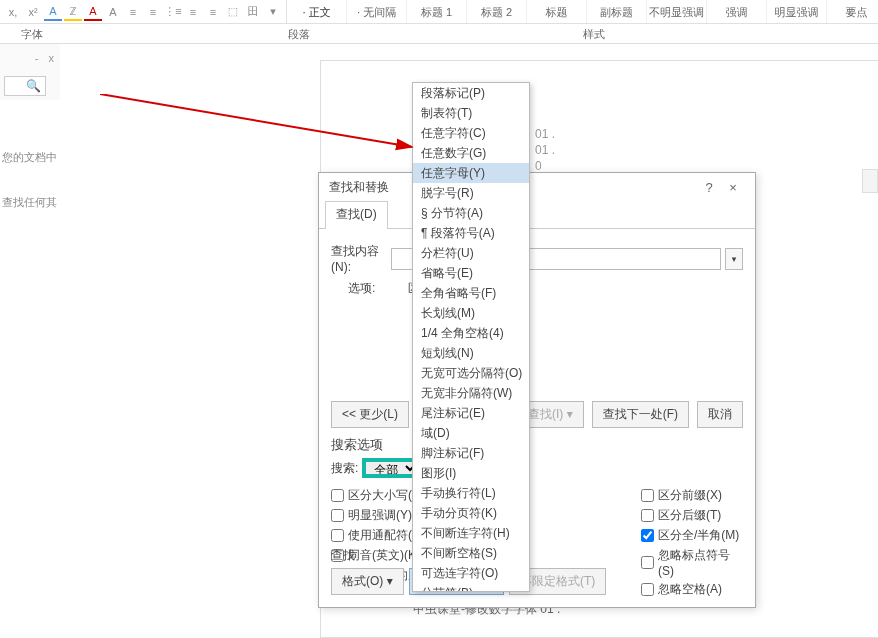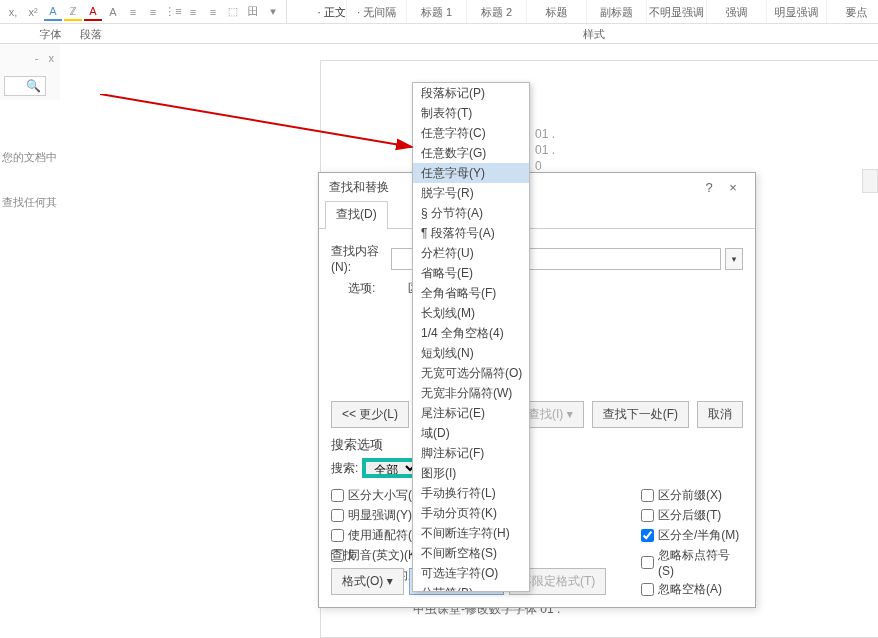--- a/index.html
+++ b/index.html
@@ -3,25 +3,25 @@
   <meta charset="utf-8">
   <style>
     * { box-sizing: border-box; margin: 0; padding: 0; }
     body { font-family: "Microsoft YaHei", sans-serif; font-size: 12px; background: #fff; width: 878px; height: 638px; position: relative; overflow: hidden; color: #444; }
     
     .ribbon-top { display: flex; height: 24px; border-bottom: 1px solid #e0e0e0; }
     .ribbon-left { width: 310px; display: flex; align-items: center; padding: 0 4px; gap: 2px; }
     .ribbon-icon { width: 18px; height: 18px; display: inline-flex; align-items: center; justify-content: center; font-size: 11px; color: #888; }
     .ribbon-styles { flex: 1; display: flex; border-left: 1px solid #e0e0e0; }
     .style-item { width: 60px; text-align: center; line-height: 24px; font-size: 11px; color: #666; border-right: 1px solid #f0f0f0; cursor: pointer; }
-    .style-item.normal { color: #333; text-align: right; }
+    .style-item.normal { color: #333; }
     
     .ribbon-labels { display: flex; height: 20px; border-bottom: 1px solid #ddd; }
-    .ribbon-label-font { width: 80px; text-align: center; line-height: 20px; font-size: 11px; color: #666; padding-left: 21px; }
-    .ribbon-label-para { width: 230px; text-align: left; line-height: 20px; font-size: 11px; color: #666; }
+    .ribbon-label-font { width: 80px; text-align: left; line-height: 20px; font-size: 11px; color: #666; padding-left: 21px; }
+    .ribbon-label-para { width: 230px; text-align: right; line-height: 20px; font-size: 11px; color: #666; }
     .ribbon-label-style { flex: 1; text-align: center; line-height: 20px; font-size: 11px; color: #666; }
     
     .nav-pane { position: absolute; left: 0; top: 44px; width: 60px; background: #fafafa; }
     .nav-row { height: 28px; display: flex; align-items: center; justify-content: flex-end; padding-right: 6px; gap: 10px; font-size: 11px; color: #999; }
     .nav-search { margin: 4px; width: 42px; height: 20px; border: 1px solid #ccc; background: #fff; display: flex; align-items: center; justify-content: flex-end; padding-right: 4px; }
     .nav-hints { position: absolute; left: 0; top: 120px; font-size: 11px; color: #888; }
     .nav-hint { margin: 30px 0 0 2px; }
     
     .page-area { position: absolute; left: 320px; top: 60px; right: 0; bottom: 0; background: #fff; border: 1px solid #ddd; border-right: none; }
     .page-text { position: absolute; color: #999; font-size: 12px; }

